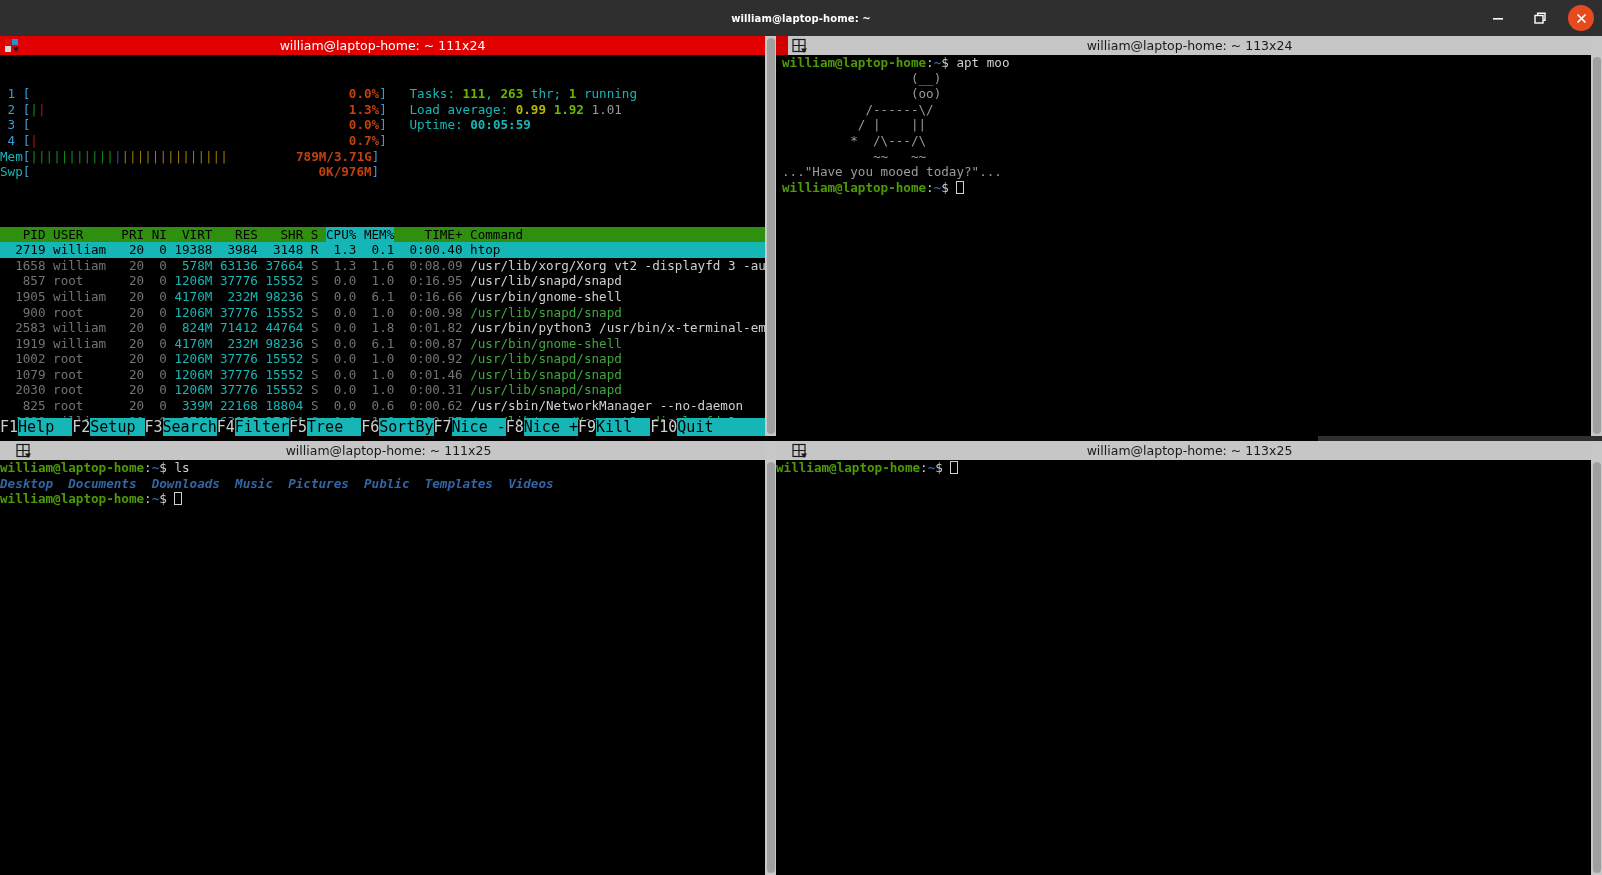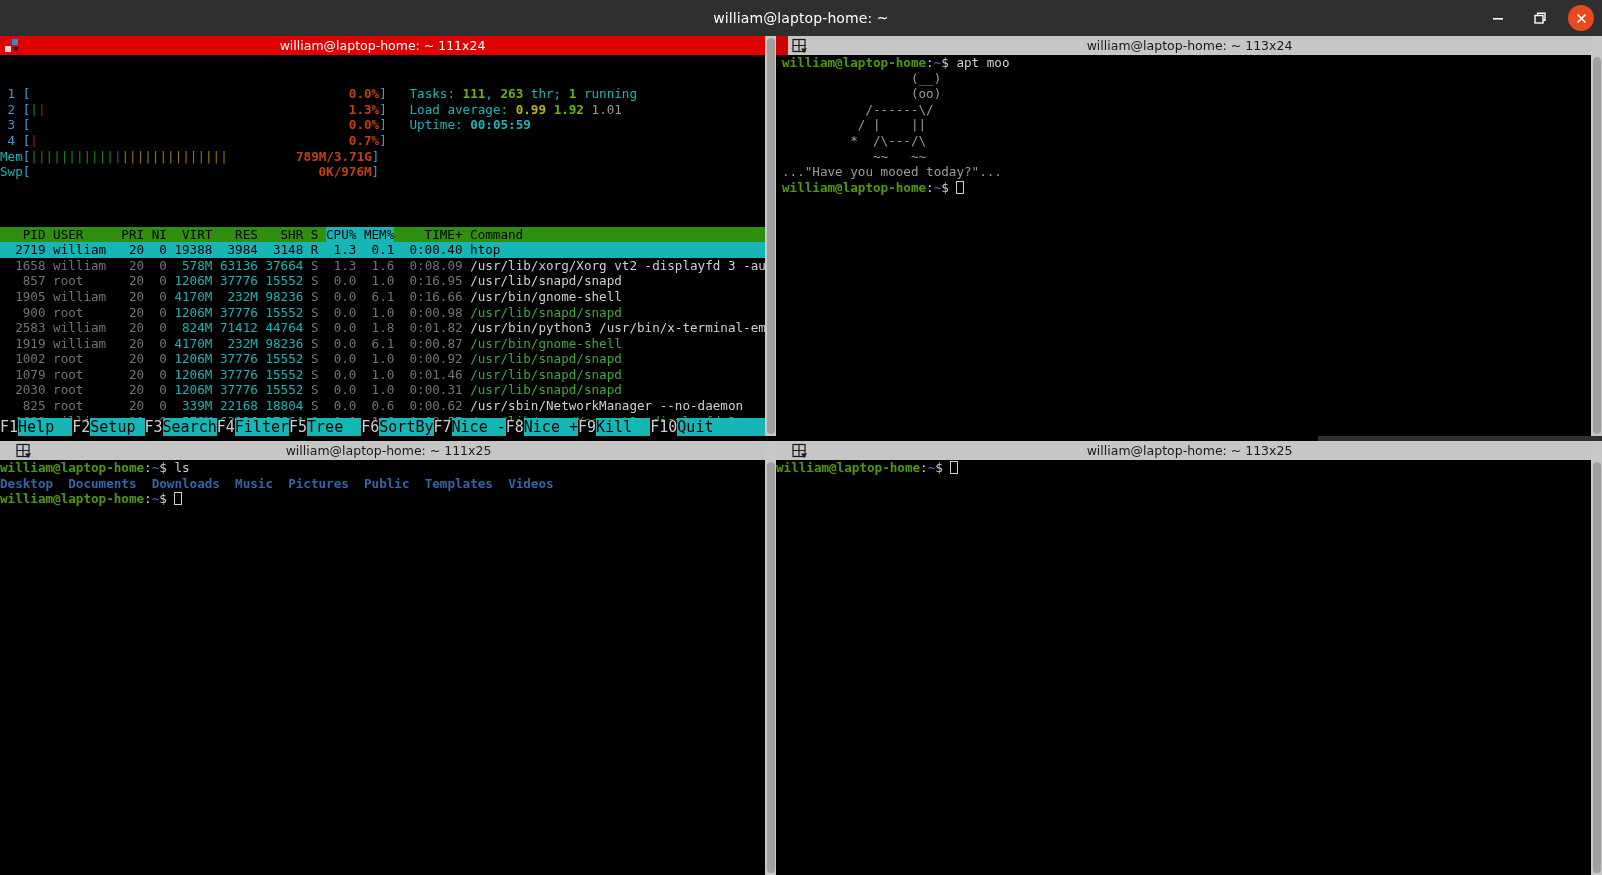--- a/index.html
+++ b/index.html
@@ -10,21 +10,21 @@
   }
 
   
   #window { position: relative; width: 1602px; height: 875px; background:#2f2f2f; }
 
   .titlebar {
     position:absolute; left:0; top:0; width:1602px; height:36px;
     background:#2f2f2f; display:flex; align-items:center; justify-content:center;
   }
   .titlebar-title {
-    font-family:"DejaVu Sans", sans-serif; font-size:14px; font-weight:normal;
+    font-family:"DejaVu Sans", sans-serif; font-size:10px; font-weight:bold;
     color:#ffffff; letter-spacing:0.1px;
   }
   .win-buttons { position:absolute; right:8px; top:0; height:36px; display:flex; align-items:center; gap:14px; }
   .wb { width:28px; height:28px; display:flex; align-items:center; justify-content:center; cursor:default; }
   .wb svg { display:block; }
   .wb-close { width:26px; height:26px; border-radius:50%; background:#e8491f; }
 
   
   #grid { position:absolute; left:0; top:36px; width:1318px; height:839px; background:#000; }
 
@@ -82,21 +82,21 @@
           white-space:pre; font-size:15px; background:#000; }
   .fkey { color:#cfcfcf; }
   .flbl { background:#17b6b6; color:#000000; }
 
   
   .sh-user { color:#4e9a06; font-weight:bold; }
   .sh-colon{ color:#cfcfcf; }
   .sh-path { color:#3465a4; font-weight:bold; }
   .sh-dollar { color:#cfcfcf; }
   .sh-cmd  { color:#cfcfcf; }
-  .sh-dir  { color:#3465a4; font-weight:bold; }
+  .sh-dir  { color:#3465a4; font-weight:bold;font-style:italic; }
   .sh-art  { color:#9a9a9a; }
   .cursor  { display:inline-block; width:7.6px; height:13px; border:1px solid #cfcfcf;
              vertical-align:-2px; background:transparent; }
 </style>
 </head>
 <body>
 
 <div id="window">
 
   <div class="titlebar">

